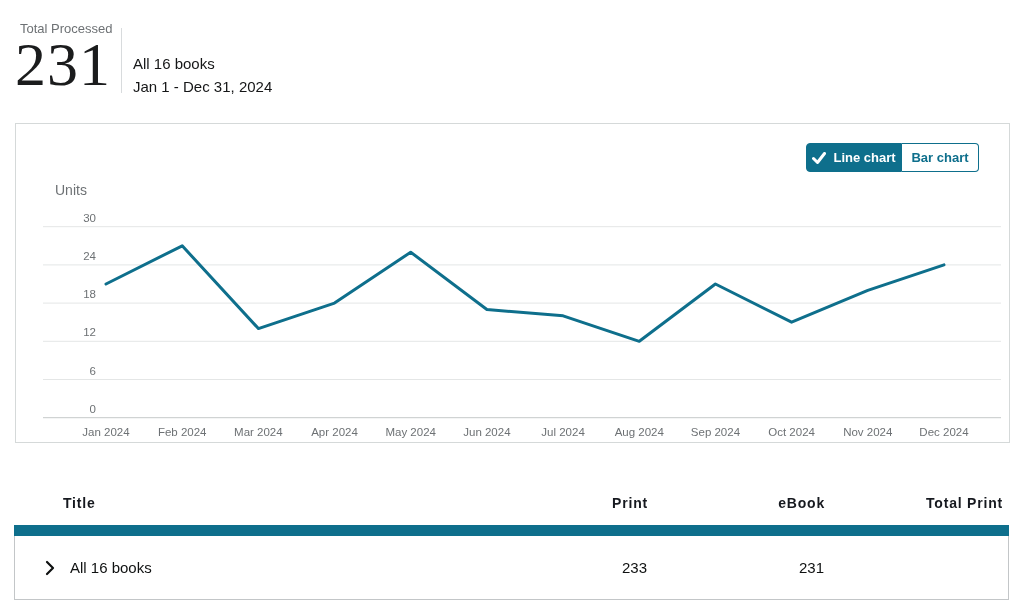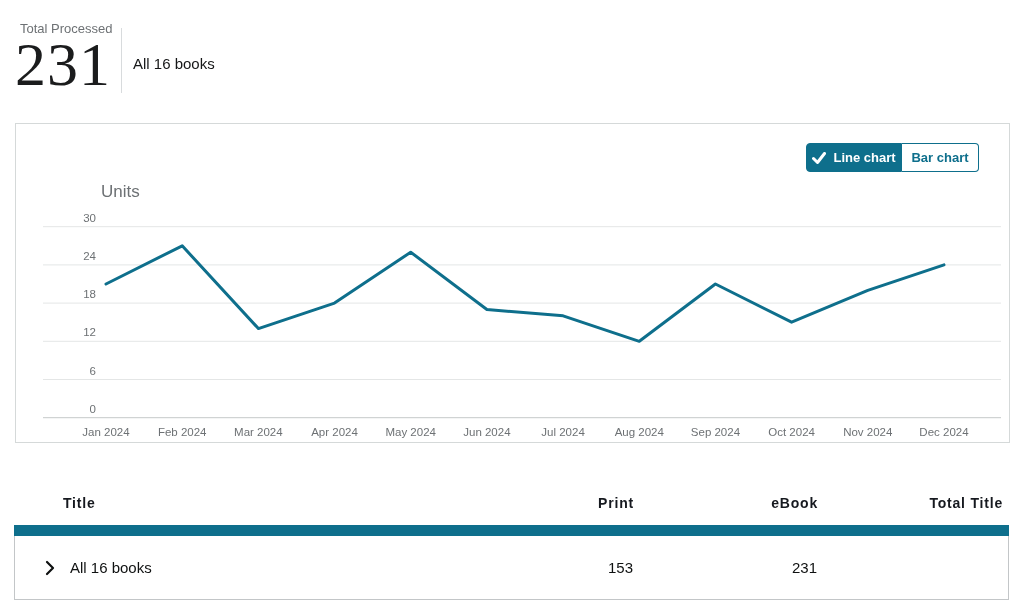--- a/index.html
+++ b/index.html
@@ -19,52 +19,53 @@
   
   .metric-label{left:20px;top:21px;font-size:13px;color:var(--gray);}
   .metric-value{left:15px;top:33px;font-family:"Liberation Serif",serif;
     font-size:62px;line-height:62px;color:#1b1c1d;letter-spacing:1px;}
   .header-divider{left:121px;top:28px;width:1px;height:65px;background:#d8dbdd;}
   .scope-block{left:133px;top:52px;font-size:15px;line-height:23px;color:#151617;}
 
   
   .chart-panel{left:15px;top:123px;width:995px;height:320px;
     border:1px solid var(--panel-border);background:#fff;}
-  .units-label{left:39px;top:58px;font-size:17px;color:var(--gray);margin-left:46px;}
+  .units-label{left:39px;top:58px;font-size:14px;color:var(--gray);}
   .chart-svg{left:0;top:0;width:995px;height:320px;}
 
   
   .chart-toggle{right:30px;top:19px;display:flex;height:29px;}
   .toggle-btn{display:flex;align-items:center;justify-content:center;
     font-size:13px;font-weight:bold;cursor:pointer;}
   .toggle-btn.selected{width:96px;background:var(--accent);color:#fff;
     border:1px solid var(--accent);border-radius:4px 0 0 4px;gap:7px;margin-left:21px;}
   .toggle-btn.unselected{width:77px;background:#fff;color:var(--accent);
     border:1px solid var(--accent);border-left:none;border-radius:0 4px 4px 0;}
 
   
-  .tbl-grid{display:grid;grid-template-columns:1fr 180px 177px 178px;align-items:center;gap:7px;}
+  .tbl-grid{display:grid;grid-template-columns:1fr 180px 177px 178px;align-items:center;}
   .tbl-header{left:14px;top:490px;width:995px;height:26px;
     font-size:14px;font-weight:bold;letter-spacing:0.8px;color:#16191f;}
   .tbl-header .c1{padding-left:49px;}
   .cell-r{text-align:right;padding-right:6px;}
   .teal-bar{left:14px;top:525px;width:995px;height:11px;background:var(--accent);}
   .tbl-row{left:14px;top:536px;width:995px;height:64px;background:#fff;
     border:1px solid var(--row-border);border-top:none;font-size:15px;}
   .row-title-wrap{display:flex;align-items:center;gap:15px;padding-left:30px;}
   .chev{display:inline-flex;width:10px;height:16px;cursor:pointer;}
 </style>
 </head>
 <body>
 
 <div class="abs metric-label">Total Processed</div>
 <div class="abs metric-value">231</div>
 <div class="abs header-divider"></div>
 <div class="abs scope-block">
   <div>All 16 books</div>
+  <div>Jan 1 - Dec 31, 2024</div>
 </div>
 
 <div class="abs chart-panel">
   <svg class="abs chart-svg" viewBox="0 0 995 320">
       <line x1="27" y1="293.7" x2="985" y2="293.7" stroke="var(--grid-zero)" stroke-width="1"></line>
       <text x="80" y="288.7" text-anchor="end" font-size="11.5" fill="#6d7174">0</text>
       <line x1="27" y1="255.5" x2="985" y2="255.5" stroke="var(--grid)" stroke-width="1"></line>
       <text x="80" y="250.5" text-anchor="end" font-size="11.5" fill="#6d7174">6</text>
       <line x1="27" y1="217.29999999999998" x2="985" y2="217.29999999999998" stroke="var(--grid)" stroke-width="1"></line>
       <text x="80" y="212.29999999999998" text-anchor="end" font-size="11.5" fill="#6d7174">12</text>
@@ -102,29 +103,29 @@
     <div class="toggle-btn unselected">
       <span>Bar chart</span>
     </div>
   </div>
 </div>
 
 <div class="abs tbl-header tbl-grid">
   <div class="c1">Title</div>
   <div class="cell-r">Print</div>
   <div class="cell-r">eBook</div>
-  <div class="cell-r">Total Title</div>
+  <div class="cell-r">Total Print</div>
 </div>
 
 <div class="abs teal-bar"></div>
 
 <div class="abs tbl-row tbl-grid">
   <div class="row-title-wrap">
     <span class="chev">
       <svg width="10" height="16" viewBox="0 0 10 16">
           <path d="M2 2 L8 8 L2 14" fill="none" stroke="#0f1111" stroke-width="2.2" stroke-linecap="round" stroke-linejoin="round"></path>
         </svg>
     </span>
     <span>All 16 books</span>
   </div>
-  <div class="cell-r">153</div>
+  <div class="cell-r">233</div>
   <div class="cell-r">231</div>
 </div>
 
 </body></html>

